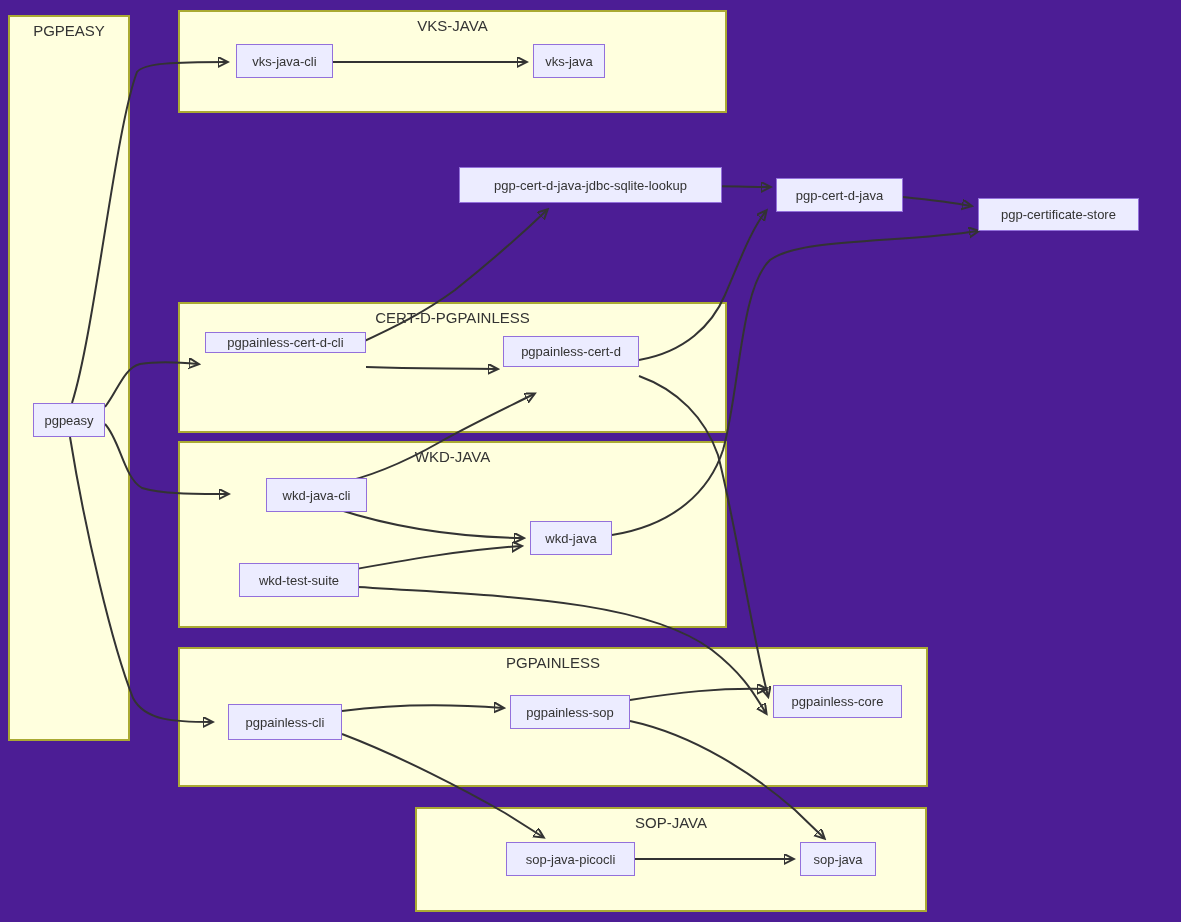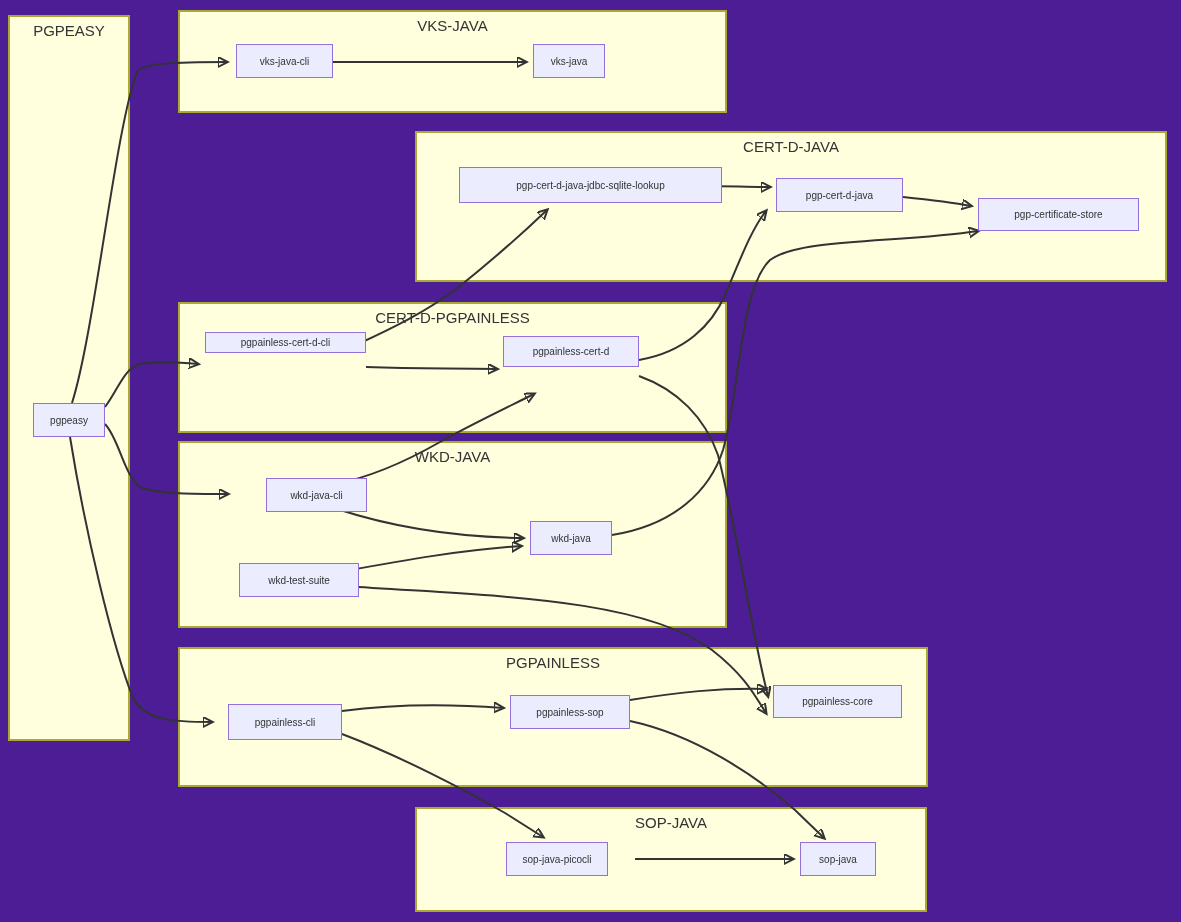--- a/index.html
+++ b/index.html
@@ -45,39 +45,36 @@
     stroke-width: 2px;
   }
   .node {
     position: absolute;
     background: #ECECFF;
     border: 1px solid #9370DB;
     box-sizing: border-box;
     display: flex;
     align-items: center;
     justify-content: center;
-    font-size: 10px;
+    font-size: 13px;
     color: #333333;
     white-space: nowrap;
     z-index: 3;
   }
 </style>
 </head>
 <body>
 
 <div id="stage">
 
   <div class="cluster" style="left:8px; top:15px; width:122px; height:726px;">
     <div class="cluster-title">PGPEASY</div>
   </div>
   <div class="cluster" style="left:178px; top:10px; width:549px; height:103px;">
     <div class="cluster-title">VKS-JAVA</div>
-  </div>
-  <div class="cluster" style="left:415px; top:131px; width:752px; height:151px;">
-    <div class="cluster-title">CERT-D-JAVA</div>
   </div>
   <div class="cluster" style="left:178px; top:302px; width:549px; height:131px;">
     <div class="cluster-title">CERT-D-PGPAINLESS</div>
   </div>
   <div class="cluster" style="left:178px; top:441px; width:549px; height:187px;">
     <div class="cluster-title">WKD-JAVA</div>
   </div>
   <div class="cluster" style="left:178px; top:647px; width:750px; height:140px;">
     <div class="cluster-title">PGPAINLESS</div>
   </div>
@@ -121,16 +118,16 @@
   <div class="node" style="left:776px; top:178px; width:127px; height:34px;">pgp-cert-d-java</div>
   <div class="node" style="left:978px; top:198px; width:161px; height:33px;">pgp-certificate-store</div>
   <div class="node" style="left:205px; top:332px; width:161px; height:21px;">pgpainless-cert-d-cli</div>
   <div class="node" style="left:503px; top:336px; width:136px; height:31px;">pgpainless-cert-d</div>
   <div class="node" style="left:234px; top:478px; width:101px; height:34px;margin-left:32px;">wkd-java-cli</div>
   <div class="node" style="left:530px; top:521px; width:82px;  height:34px;">wkd-java</div>
   <div class="node" style="left:225px; top:563px; width:120px; height:34px;margin-left:14px;">wkd-test-suite</div>
   <div class="node" style="left:228px; top:704px; width:114px; height:36px;">pgpainless-cli</div>
   <div class="node" style="left:510px; top:695px; width:120px; height:34px;">pgpainless-sop</div>
   <div class="node" style="left:773px; top:685px; width:129px; height:33px;">pgpainless-core</div>
-  <div class="node" style="left:506px; top:842px; width:102px; height:34px;">sop-java-picocli</div>
+  <div class="node" style="left:506px; top:842px; width:129px; height:34px;">sop-java-picocli</div>
   <div class="node" style="left:800px; top:842px; width:76px;  height:34px;">sop-java</div>
 
 </div>
 
 </body></html>

